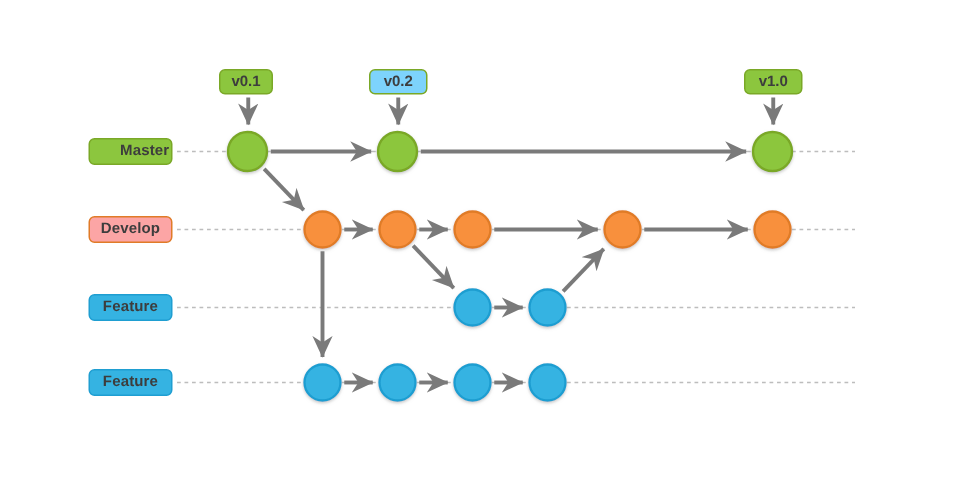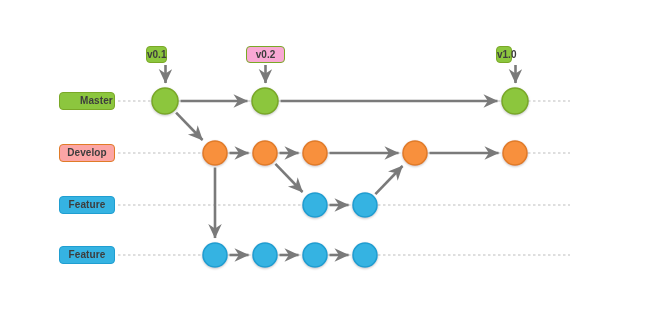--- a/index.html
+++ b/index.html
@@ -143,18 +143,18 @@
       </g>
   </svg>
 
   <div id="lane-labels">
       <div class="branch-label" style="left: 59px; top: 92px; width: 56px; background: rgb(140, 198, 62); border-color: rgb(122, 168, 39); color: rgb(61, 61, 61); padding-left: 20px;">Master</div>
       <div class="branch-label" style="left: 59px; top: 144px; width: 56px; background: #fca5a5; border-color: rgb(224, 123, 40); color: rgb(61, 61, 61);">Develop</div>
       <div class="branch-label" style="left: 59px; top: 196px; width: 56px; background: rgb(53, 179, 226); border-color: rgb(31, 158, 209); color: rgb(61, 61, 61);">Feature</div>
       <div class="branch-label" style="left: 59px; top: 246px; width: 56px; background: rgb(53, 179, 226); border-color: rgb(31, 158, 209); color: rgb(61, 61, 61);">Feature</div>
     </div>
   <div id="tag-labels">
-      <div class="tag-label" style="left: 146px; top: 46px; width: 21px; background: rgb(140, 198, 62);">v0.1</div>
-      <div class="tag-label" style="left: 246px; top: 46px; width: 39px; background: #f9a8d4;">v0.2</div>
-      <div class="tag-label" style="left: 496px; top: 46px; width: 16px; background: rgb(140, 198, 62);">v1.0</div>
+      <div class="tag-label" style="left: 146px; top: 46px; width: 36px; background: rgb(140, 198, 62);">v0.1</div>
+      <div class="tag-label" style="left: 246px; top: 46px; width: 39px; background: #7dd3fc;">v0.2</div>
+      <div class="tag-label" style="left: 496px; top: 46px; width: 39px; background: rgb(140, 198, 62);">v1.0</div>
     </div>
 
 </div>
 
 </body></html>

